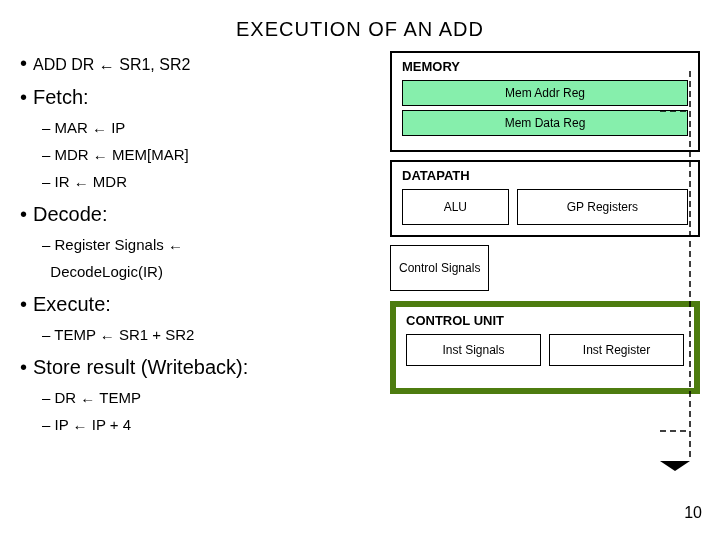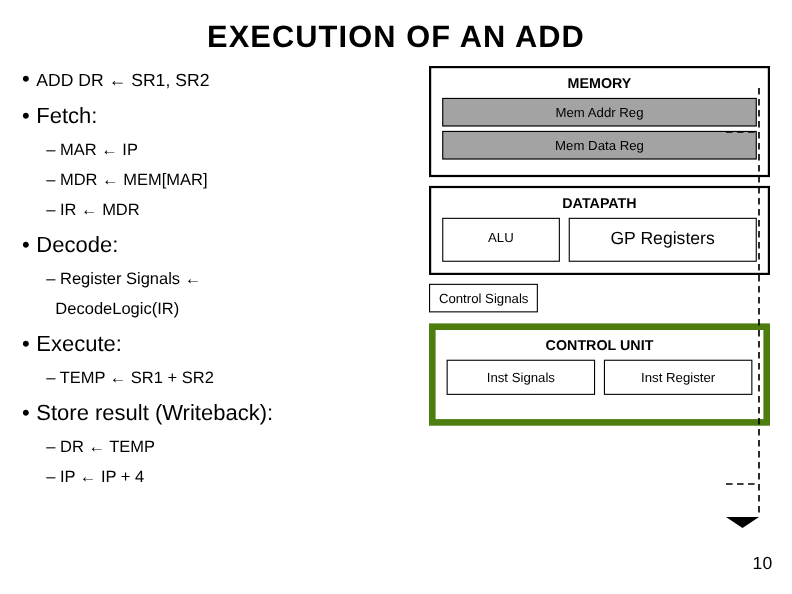--- a/index.html
+++ b/index.html
@@ -7,22 +7,22 @@
       width: 720px;
       height: 540px;
       background: #fff;
       font-family: Arial, sans-serif;
       overflow: hidden;
       position: relative;
     }
 
     .page-title {
       text-align: center;
-      font-size: 28px;
-      font-weight: bold;
+      font-size: 20px;
+      font-weight: normal;
       padding: 18px 0 10px 0;
       letter-spacing: 1px;
     }
 
     .main-content {
       display: flex;
       flex-direction: row;
       padding: 0 20px;
       gap: 20px;
     }
@@ -70,33 +70,32 @@
       position: relative;
     }
 
     .memory-box {
       border: 2px solid #000;
       padding: 6px 10px 10px 10px;
       margin-bottom: 8px;
     }
 
     .box-title {
-      text-align: center;
       font-size: 13px;
       font-weight: bold;
       margin-bottom: 6px;
     }
 
     .inner-box {
       border: 1px solid #000;
       text-align: center;
       font-size: 12px;
       padding: 5px 0;
       margin: 4px 0;
-      background: #a3a3a3;
+      background: #86efac;
     }
 
     .datapath-box {
       border: 2px solid #000;
       padding: 6px 10px 10px 10px;
       margin-bottom: 8px;
     }
 
     .datapath-inner {
       display: flex;
@@ -108,30 +107,30 @@
       border: 1px solid #000;
       text-align: center;
       font-size: 12px;
       padding: 10px 14px;
       flex: 1;
     }
 
     .gp-box {
       border: 1px solid #000;
       text-align: center;
-      font-size: 16px;
+      font-size: 12px;
       padding: 10px 8px;
       flex: 2;
     }
 
     .control-signals-box {
       border: 1px solid #000;
       text-align: center;
       font-size: 12px;
-      padding: 5px 8px;
+      padding: 15px 8px;
       margin-bottom: 6px;
       display: inline-block;
       align-self: flex-start;
     }
 
     .control-unit-box {
       border: 6px solid #4d7c0f;
       padding: 6px 10px 22px 10px;
     }
 

